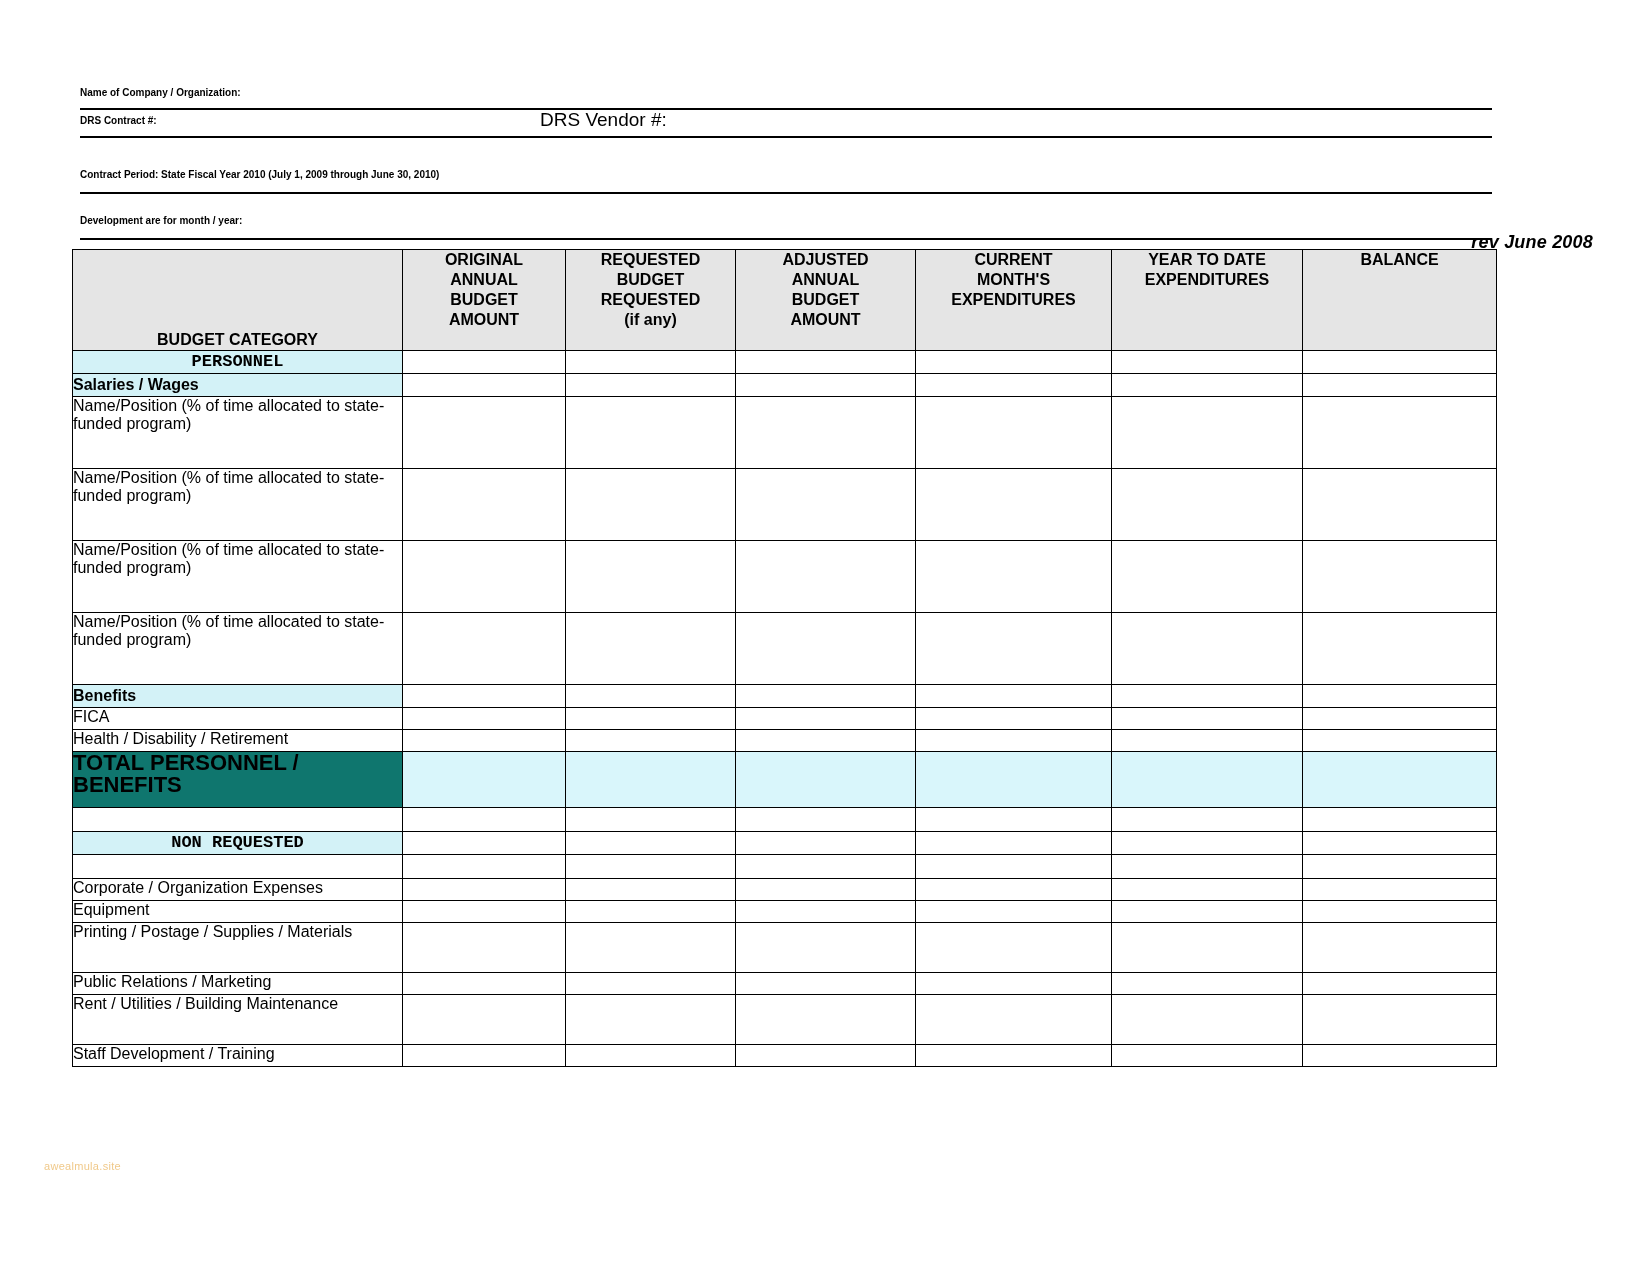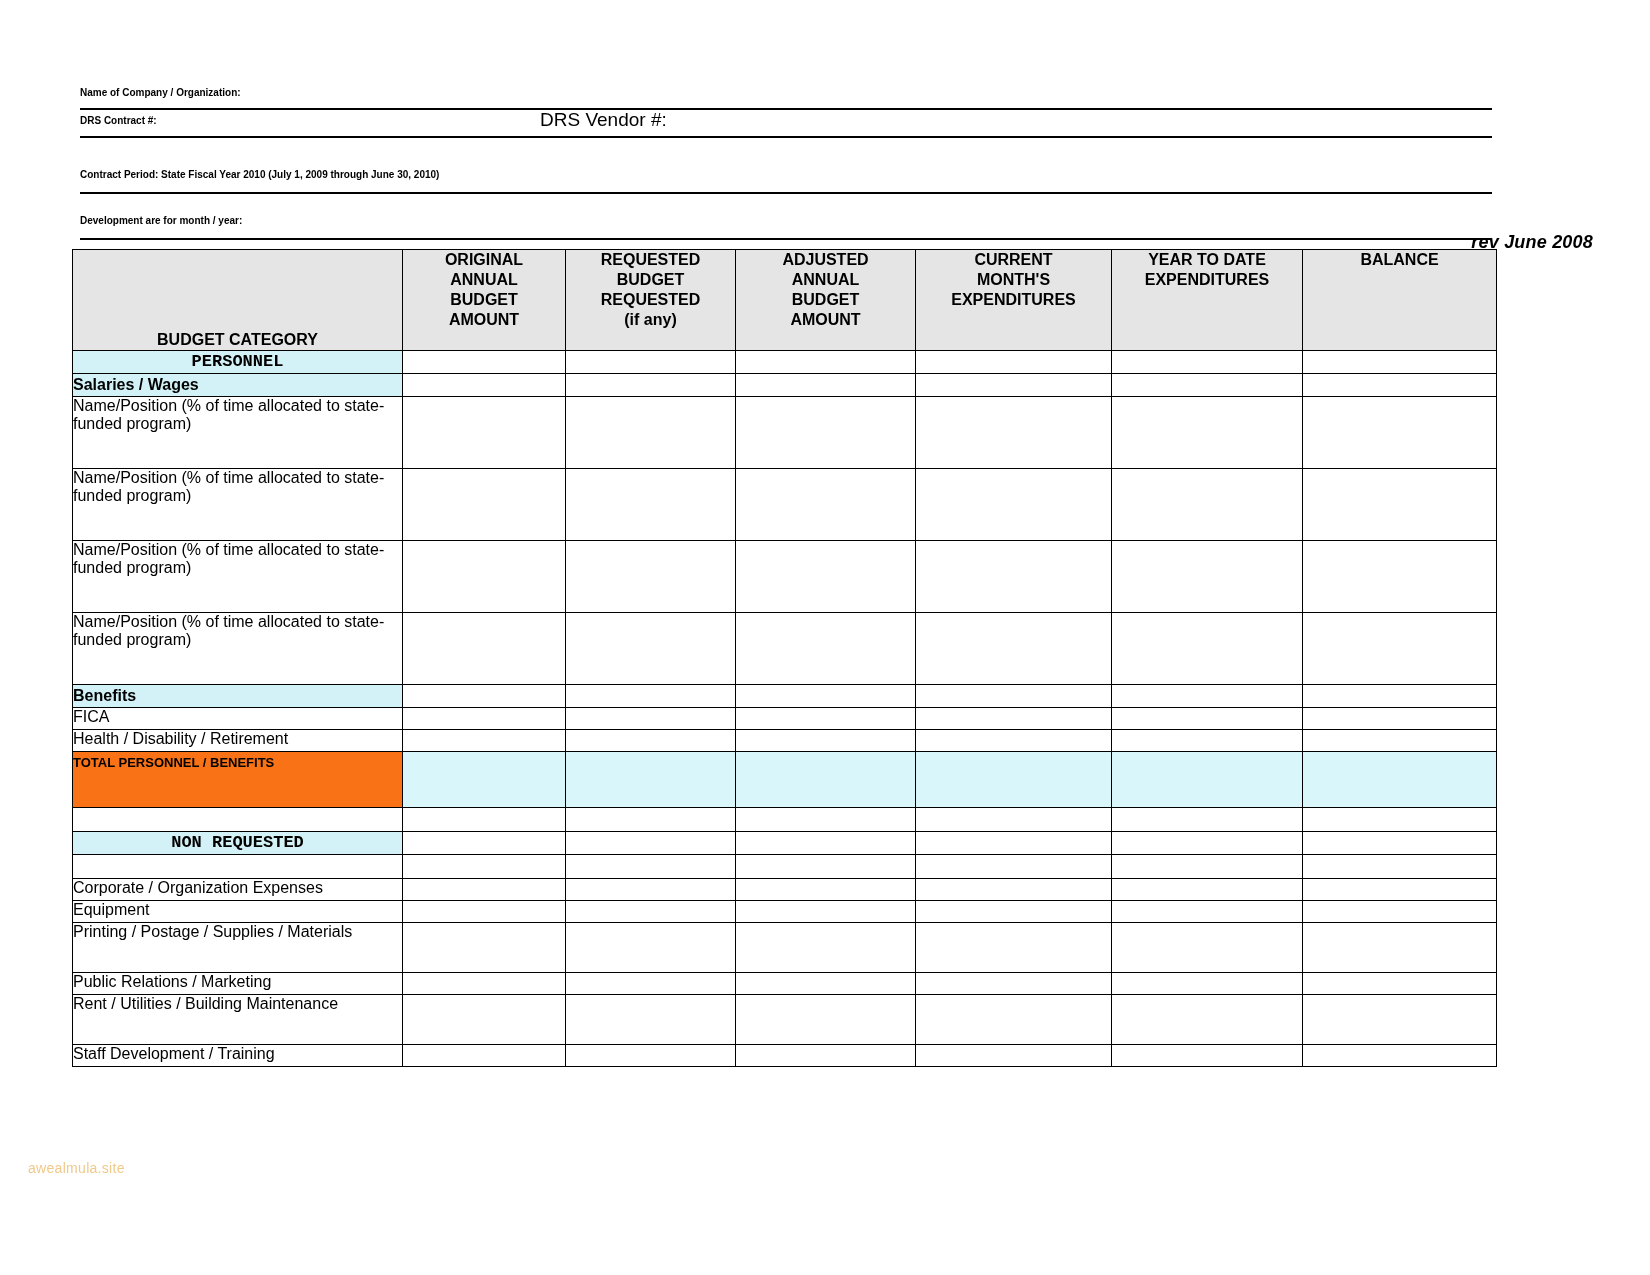--- a/index.html
+++ b/index.html
@@ -112,38 +112,38 @@
     font-family: Liberation Mono, monospace;
   }
   .cell-sub {
     background: #d3f2f7;
     font-weight: bold;
     font-size: 16px;
     padding: 3px 4px 3px 6px;
     line-height: 22px;
   }
   .cell-total {
-    background: #f97316;
-    font-weight: bold;
-    font-size: 13px;
+    background: #0f766e;
+    font-weight: bold;
+    font-size: 22px;
     padding: 12px 4px 12px 6px;
     line-height: 22px;
   }
   .blank-tot { background: #d9f6fb; }
   .r-name { height: 72px; }
   .r-thin { height: 22px; }
   .r-two { height: 50px; }
   .r-tot { height: 56px; }
   .r-gap { height: 24px; }
 
   .watermark {
     position: absolute;
-    left: 28px;
+    left: 44px;
     top: 1160px;
-    font-size: 14px;
+    font-size: 11px;
     color: #f0c98a;
     letter-spacing: .3px;
   }
 </style>
 </head>
 <body>
 
 <div class="page">
 
   <div class="header">

